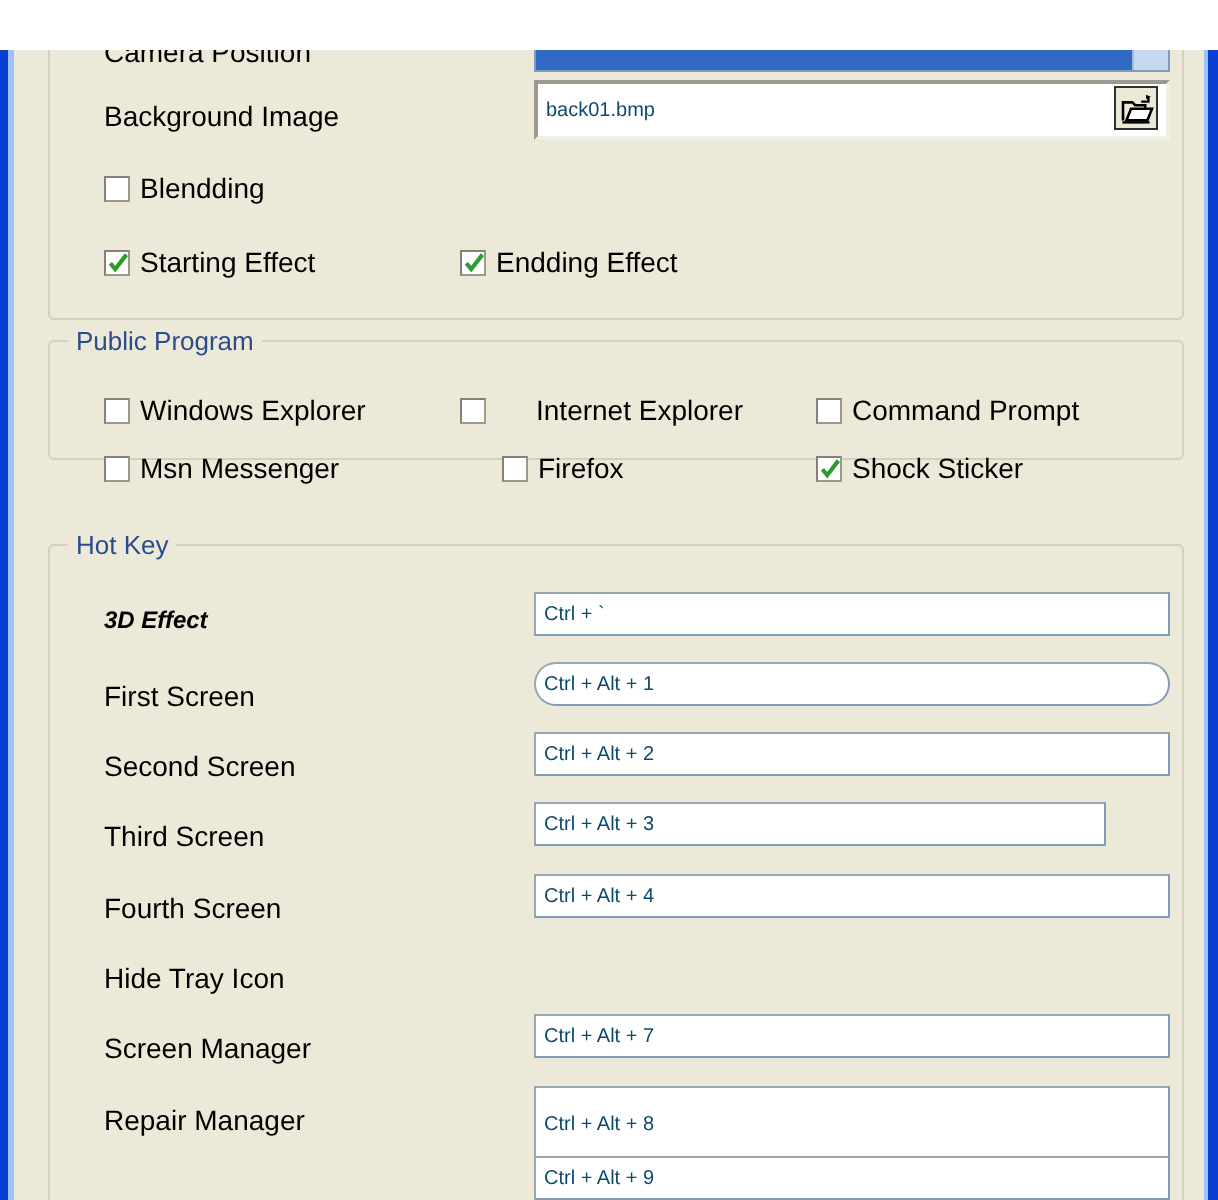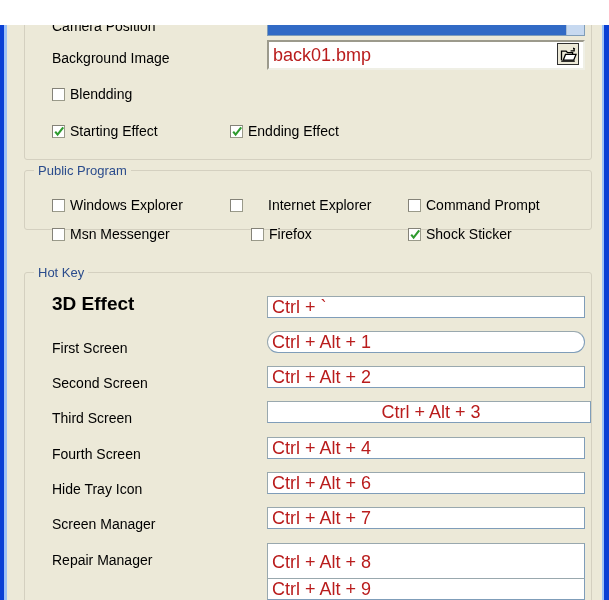--- a/index.html
+++ b/index.html
@@ -83,22 +83,22 @@
 
   
   .textbox {
     position: absolute;
     box-sizing: border-box;
     background: #FFFFFF;
     border: 1px solid #7F9DB9;
     border-top-color: #99A8AE;
     border-left-color: #99A8AE;
     font-family: "Liberation Sans", sans-serif;
-    font-size: 18px;
-    color: #b91c1c;
+    font-size: 10px;
+    color: #0c4a6e;
     padding: 0 0 0 4px;
     display: flex;
     align-items: center;
     overflow: hidden;
     white-space: nowrap;
   }
   .textbox.sunken {
     border: 2px solid;
     border-color: #9C9A8C #EFEFE5 #EFEFE5 #9C9A8C;
     background: #FFFFFF;
@@ -263,49 +263,46 @@
           <path d="M1.2 6.6 L3.6 9.6 L9.2 2.3" fill="none" stroke="#2E9B2E" stroke-width="2.1" stroke-linecap="butt" stroke-linejoin="miter"></path>
         </svg>
       </span>
       <span class="cblabel">Shock Sticker</span>
     </div>
 
     <div class="groupbox" style="left:16px; top:247px; width:568px; height:340px;">
       <span class="group-title">Hot Key</span>
     </div>
 
-    <div class="field-label bold" style="left:44px; top:268px; font-size:19px;">3D Effect</div>
+    <div class="field-label bold" style="left:44px; top:278px; font-size:12px;font-style:italic;">3D Effect</div>
     <div class="textbox" style="left:259px; top:271px; width:318px; height:22px;">
       <span>Ctrl + `</span>
     </div>
 
     <div class="field-label" style="left:44px; top:315px;">First Screen</div>
     <div class="textbox" style="left:259px; top:306px; width:318px; height:22px;border-radius:11px;">
       <span>Ctrl + Alt + 1</span>
     </div>
 
     <div class="field-label" style="left:44px; top:350px;">Second Screen</div>
     <div class="textbox" style="left:259px; top:341px; width:318px; height:22px;">
       <span>Ctrl + Alt + 2</span>
     </div>
 
     <div class="field-label" style="left:44px; top:385px;">Third Screen</div>
-    <div class="textbox" style="left:259px; top:376px; width:324px; height:22px;justify-content:center;">
+    <div class="textbox" style="left:259px; top:376px; width:286px; height:22px;">
       <span>Ctrl + Alt + 3</span>
     </div>
 
     <div class="field-label" style="left:44px; top:421px;">Fourth Screen</div>
     <div class="textbox" style="left:259px; top:412px; width:318px; height:22px;">
       <span>Ctrl + Alt + 4</span>
     </div>
 
     <div class="field-label" style="left:44px; top:456px;">Hide Tray Icon</div>
-    <div class="textbox" style="left:259px; top:447px; width:318px; height:22px;">
-      <span>Ctrl + Alt + 6</span>
-    </div>
 
     <div class="field-label" style="left:44px; top:491px;">Screen Manager</div>
     <div class="textbox" style="left:259px; top:482px; width:318px; height:22px;">
       <span>Ctrl + Alt + 7</span>
     </div>
 
     <div class="field-label" style="left:44px; top:527px;">Repair Manager</div>
     <div class="textbox" style="left:259px; top:518px; width:318px; height:39px;">
       <span>Ctrl + Alt + 8</span>
     </div>

